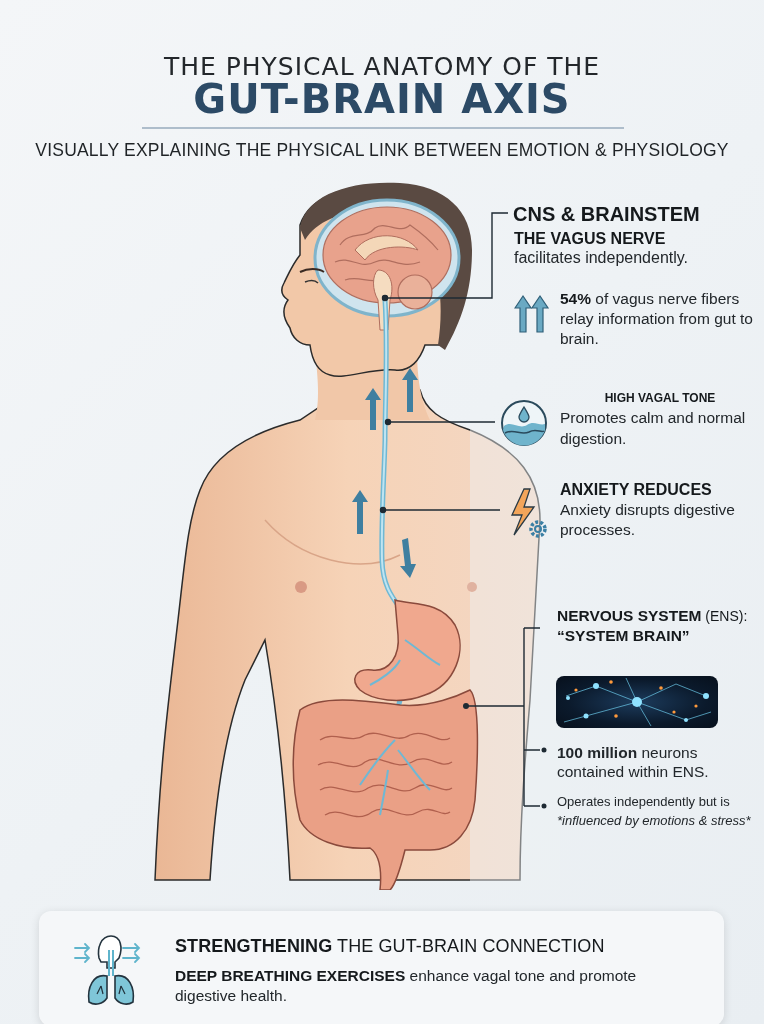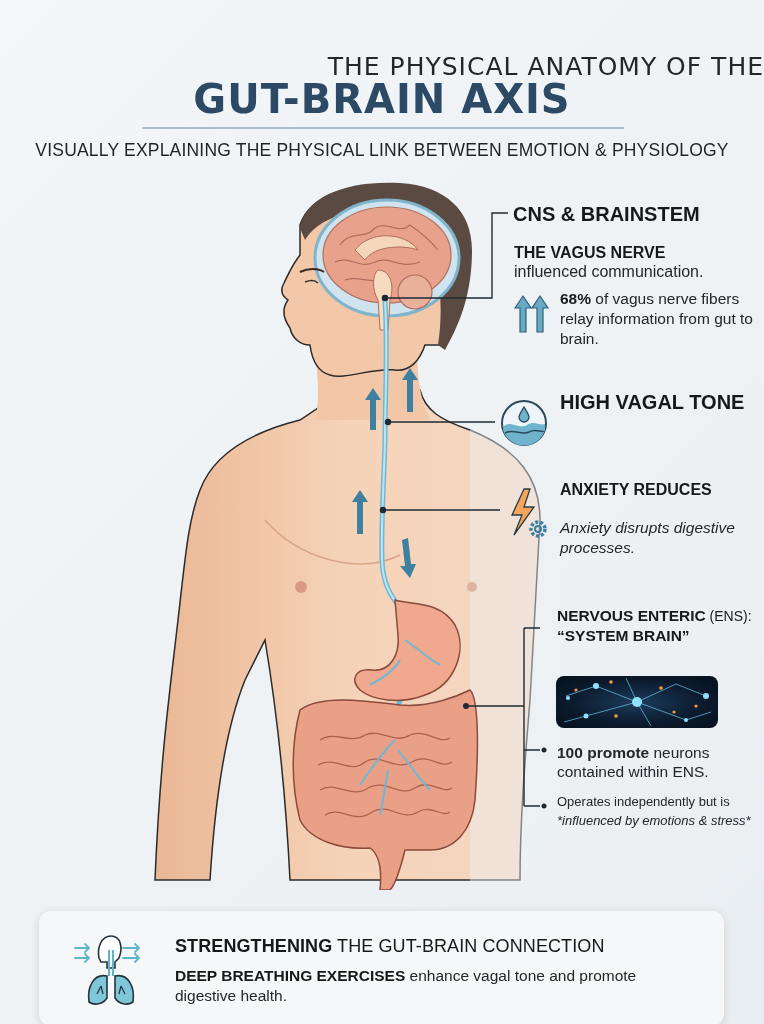--- a/index.html
+++ b/index.html
@@ -7,21 +7,21 @@
   body {
     background: linear-gradient(135deg, #f4f6f8 0%, #eef2f5 50%, #e9eef2 100%);
     font-family: "Liberation Sans", sans-serif;
     color: #1c2024;
     position: relative;
   }
   .header { position: absolute; top: 0; left: 0; width: 764px; text-align: center; }
   .title-top {
     position: absolute; top: 52px; left: 0; width: 764px;
     font-family: "DejaVu Sans", sans-serif; font-size: 25px; letter-spacing: 1px;
-    color: #23272b; font-weight: normal; text-align: right;
+    color: #23272b; font-weight: normal;
   }
   .title-main {
     position: absolute; top: 76px; left: 0; width: 764px;
     font-family: "DejaVu Sans", sans-serif; font-size: 40px; font-weight: bold;
     color: #2c4a66; letter-spacing: 1px;
   }
   .title-rule {
     position: absolute; top: 127px; left: 142px; width: 482px; height: 2px;
     background: #aebdcb;
   }
@@ -29,31 +29,31 @@
     position: absolute; top: 140px; left: 0; width: 764px;
     font-family: "Liberation Sans", sans-serif; font-size: 17.5px; color: #1f2326;
     letter-spacing: 0.2px;
   }
   .figure { position: absolute; top: 170px; left: 0; width: 764px; height: 720px; }
   .figure svg { position: absolute; top: 0; left: 0; }
 
   .callout { position: absolute; font-family: "Liberation Sans", sans-serif; }
   .h-bold { font-weight: bold; color: #15191c; }
   .c-cns { left: 513px; top: 203px; font-size: 20px; }
-  .c-vagus { left: 514px; top: 244px; width: 240px; }
+  .c-vagus { left: 514px; top: 230px; width: 240px; }
   .c-vagus .h { font-size: 16px; font-weight: bold; color: #15191c; }
   .c-vagus .b { font-size: 16px; color: #22272b; line-height: 20px; }
   .c-80 { left: 560px; top: 289px; width: 200px; font-size: 15.5px; line-height: 20px; color: #22272b; }
   .c-80 b { color: #15191c; }
   .c-hvt { left: 560px; top: 391px; width: 200px; }
-  .c-hvt .h { font-size: 20px; font-weight: bold; color: #15191c; }
+  .c-hvt .h { font-size: 12px; font-weight: bold; color: #15191c; text-align: center; }
   .c-hvt .b { font-size: 15.5px; color: #22272b; line-height: 21px; margin-top: 2px; }
   .c-anx { left: 560px; top: 480px; width: 200px; }
   .c-anx .h { font-size: 16px; font-weight: bold; color: #15191c; line-height: 20px; }
-  .c-anx .b { font-size: 15.5px; color: #22272b; line-height: 20px; margin-top: 18px; font-style: italic; }
+  .c-anx .b { font-size: 15.5px; color: #22272b; line-height: 20px; margin-top: 0; }
   .c-ens { left: 557px; top: 606px; width: 205px; font-size: 15.5px; line-height: 19px; color: #15191c; }
   .c-ens .b { font-weight: bold; }
   .c-ens .n { font-weight: normal; font-size: 14px; }
   .neuron-img {
     position: absolute; left: 556px; top: 676px; width: 162px; height: 52px;
     border-radius: 8px; overflow: hidden;
     background: radial-gradient(ellipse at 50% 50%, #1c3b5c 0%, #0b1a2c 60%, #07101c 100%);
   }
   .c-100 { left: 557px; top: 743px; width: 200px; font-size: 15.5px; line-height: 19px; color: #22272b; }
   .c-op { left: 557px; top: 792px; width: 205px; font-size: 13px; line-height: 19px; color: #22272b; }
@@ -166,57 +166,58 @@
       <circle cx="544" cy="750" r="2.5"></circle>
       <circle cx="544" cy="806" r="2.5"></circle>
     </g>
   </svg>
 </div>
 
 <div class="callout c-cns h-bold">CNS &amp; BRAINSTEM</div>
 
 <div class="callout c-vagus">
   <div class="h">THE VAGUS NERVE</div>
-  <div class="b">influenced communication.</div>
+  <div class="b">facilitates independently.</div>
 </div>
 
 <div class="callout" style="left:514px;top:294px;">
   <svg width="36" height="40" viewBox="0 0 36 40">
     <path d="M9 2 l -8 12 h 5 v 24 h 6 v -24 h 5 z" fill="#6aa9c3" stroke="#2f5f78" stroke-width="1.2"></path>
     <path d="M26 2 l -8 12 h 5 v 24 h 6 v -24 h 5 z" fill="#6aa9c3" stroke="#2f5f78" stroke-width="1.2"></path>
   </svg>
 </div>
-<div class="callout c-80"><b>68%</b><span> of vagus nerve fibers relay information from gut to brain.</span></div>
+<div class="callout c-80"><b>54%</b><span> of vagus nerve fibers relay information from gut to brain.</span></div>
 
 <div class="callout" style="left:499px;top:398px;">
   <svg width="50" height="50" viewBox="0 0 50 50">
     <circle cx="25" cy="25" r="22" fill="#eef5f8" stroke="#2a4a5c" stroke-width="2"></circle>
     <path d="M5 28 C 13 22, 20 32, 28 27 C 35 22, 40 28, 46 26 L 46 32 A 22 22 0 0 1 4 32 Z" fill="#6fb4cc"></path>
     <path d="M6 35 C 15 30, 22 38, 30 34 C 37 30, 42 35, 45 33" fill="none" stroke="#2a4a5c" stroke-width="1.5"></path>
     <path d="M25 9 C 22 14, 20 17, 20 19 A 5 5 0 0 0 30 19 C 30 17, 28 14, 25 9 Z" fill="#6fb4cc" stroke="#2a4a5c" stroke-width="1.3"></path>
   </svg>
 </div>
 <div class="callout c-hvt">
   <div class="h">HIGH VAGAL TONE</div>
+  <div class="b">Promotes calm and normal digestion.</div>
 </div>
 
 <div class="callout" style="left:506px;top:487px;">
   <svg width="44" height="58" viewBox="0 0 44 58">
     <path d="M18 2 L 6 28 H 16 L 8 48 L 28 20 H 18 L 24 2 Z" fill="#f3a55a" stroke="#2a3a44" stroke-width="1.3"></path>
     <circle cx="32" cy="42" r="7" fill="none" stroke="#3a7fa4" stroke-width="3.5" stroke-dasharray="3 2"></circle>
     <circle cx="32" cy="42" r="3" fill="none" stroke="#3a7fa4" stroke-width="2"></circle>
   </svg>
 </div>
 <div class="callout c-anx">
   <div class="h">ANXIETY REDUCES</div>
   <div class="b">Anxiety disrupts digestive processes.</div>
 </div>
 
 <div class="callout c-ens">
-  <div><span class="b">NERVOUS ENTERIC</span><span class="n"> (ENS):</span></div>
+  <div><span class="b">NERVOUS SYSTEM</span><span class="n"> (ENS):</span></div>
   <div class="b">“SYSTEM BRAIN”</div>
 </div>
 
 <div class="neuron-img">
   <svg width="162" height="52" viewBox="0 0 162 52">
     <g stroke="#6fd0f0" stroke-width="0.8" fill="none" opacity="0.85">
       <path d="M81 26 L 40 10 M81 26 L 30 40 M81 26 L 120 8 M81 26 L 130 44 M81 26 L 70 2 M81 26 L 95 50 M40 10 L 10 20 M30 40 L 8 46 M120 8 L 150 20 M130 44 L 155 36"></path>
     </g>
     <circle cx="81" cy="26" r="5" fill="#8fe2ff"></circle>
     <circle cx="40" cy="10" r="3" fill="#8fe2ff"></circle>
@@ -228,21 +229,21 @@
       <circle cx="55" cy="6" r="1.8"></circle>
         <circle cx="105" cy="12" r="1.8"></circle>
         <circle cx="60" cy="40" r="1.8"></circle>
       <circle cx="140" cy="30" r="1.6"></circle>
         <circle cx="20" cy="14" r="1.6"></circle>
         <circle cx="118" cy="36" r="1.6"></circle>
     </g>
   </svg>
 </div>
 
-<div class="callout c-100"><b>100 promote</b><span> neurons contained within ENS.</span></div>
+<div class="callout c-100"><b>100 million</b><span> neurons contained within ENS.</span></div>
 
 <div class="callout c-op"><span>Operates independently but is </span><i>*influenced by emotions &amp; stress*</i></div>
 
 <div class="bottom-card">
   <div class="lungs-icon">
     <svg width="80" height="80" viewBox="0 0 80 80">
       <g stroke="#5fb4cc" stroke-width="1.8" fill="none" stroke-linecap="round">
         <path d="M4 20 H 18 M14 16 L 18 20 L 14 24"></path>
         <path d="M4 30 H 18 M14 26 L 18 30 L 14 34"></path>
         <path d="M52 20 H 68 M64 16 L 68 20 L 64 24"></path>

